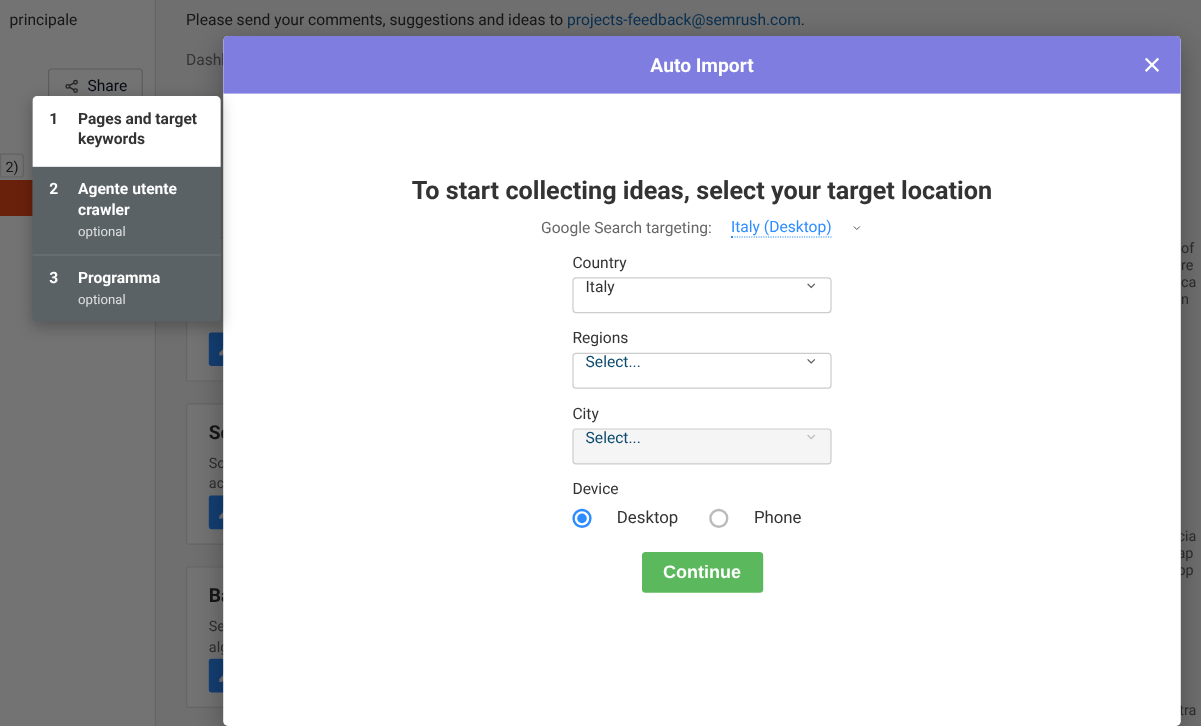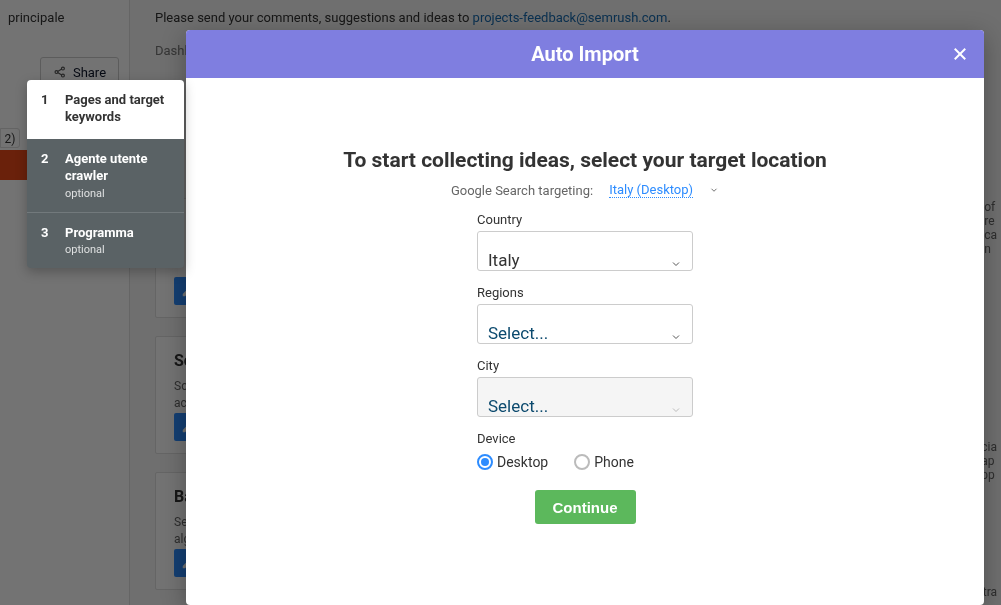--- a/index.html
+++ b/index.html
@@ -91,21 +91,21 @@
     left: 186px; top: 30px; width: 798px; height: 575px;
     background: #fff; border-radius: 4px;
     box-shadow: 0 6px 24px rgba(0,0,0,0.3);
     overflow: hidden;
     display: flex; flex-direction: column;
   }
   .modal-header {
     background: #7f7ee0; color: #fff;
     height: 48px; display: flex; align-items: center; justify-content: center;
     position: relative;
-    font-weight: 700; font-size: 20px;
+    font-weight: 700; font-size: 16px;
   }
   .modal-close {
     position: absolute; right: 12px; top: 50%; transform: translateY(-50%);
     width: 24px; height: 24px; cursor: pointer;
     display:flex; align-items:center; justify-content:center;
   }
   .modal-close svg { width:18px; height:18px; stroke:#fff; stroke-width:2.5; }
   .modal-body {
     flex: 1; padding: 70px 40px 30px 40px;
     display: flex; flex-direction: column; align-items: center;
@@ -115,34 +115,34 @@
   .modal-sub {
     font-size: 13px; color: #666; margin-bottom: 14px;
     display:flex; align-items:center; gap:16px;
   }
   .modal-sub a { color:#2d8cff; text-decoration:none; border-bottom: 1px dotted #2d8cff; }
   .modal-sub svg { width:10px; height:10px; }
 
   .form { width: 216px; display:flex; flex-direction:column; }
   .form-label { font-size: 13px; color:#333; margin-bottom:4px; }
   .form-select {
-    height: 40px; border:1px solid #ccc; border-radius:3px;
-    display:flex; align-items:flex-end; justify-content:space-between;
-    padding: 0 10px; font-size:17px; color:#333;
+    height: 30px; border:1px solid #ccc; border-radius:3px;
+    display:flex; align-items:flex-start; justify-content:space-between;
+    padding: 0 10px; font-size:13px; color:#333;
     margin-bottom: 14px; background:#fff;
     cursor:pointer;
   }
   .form-select.placeholder span:first-child { color:#0c4a6e; }
   .form-select.disabled { background:#f5f5f5; cursor:default; }
   .form-select.disabled svg path { stroke:#bbb; }
   .form-select svg { width:12px; height:12px; }
   .chev path { fill:none; stroke:#555; stroke-width:2; }
 
   .device-row { display:flex; gap:26px; margin-top:4px; margin-bottom:20px; }
-  .radio-opt { display:flex; align-items:flex-start; gap:4px; font-size:14px; color:#333; cursor:pointer; }
+  .radio-opt { display:flex; align-items:flex-start; gap:21px; font-size:14px; color:#333; cursor:pointer; }
   .radio {
     width:16px; height:16px; border:2px solid #bbb; border-radius:50%;
     display:inline-flex; align-items:center; justify-content:center;
   }
   .radio.checked { border-color:#2d8cff; }
   .radio.checked::after {
     content:""; width:8px; height:8px; background:#2d8cff; border-radius:50%;
   }
 
   .continue-btn {

